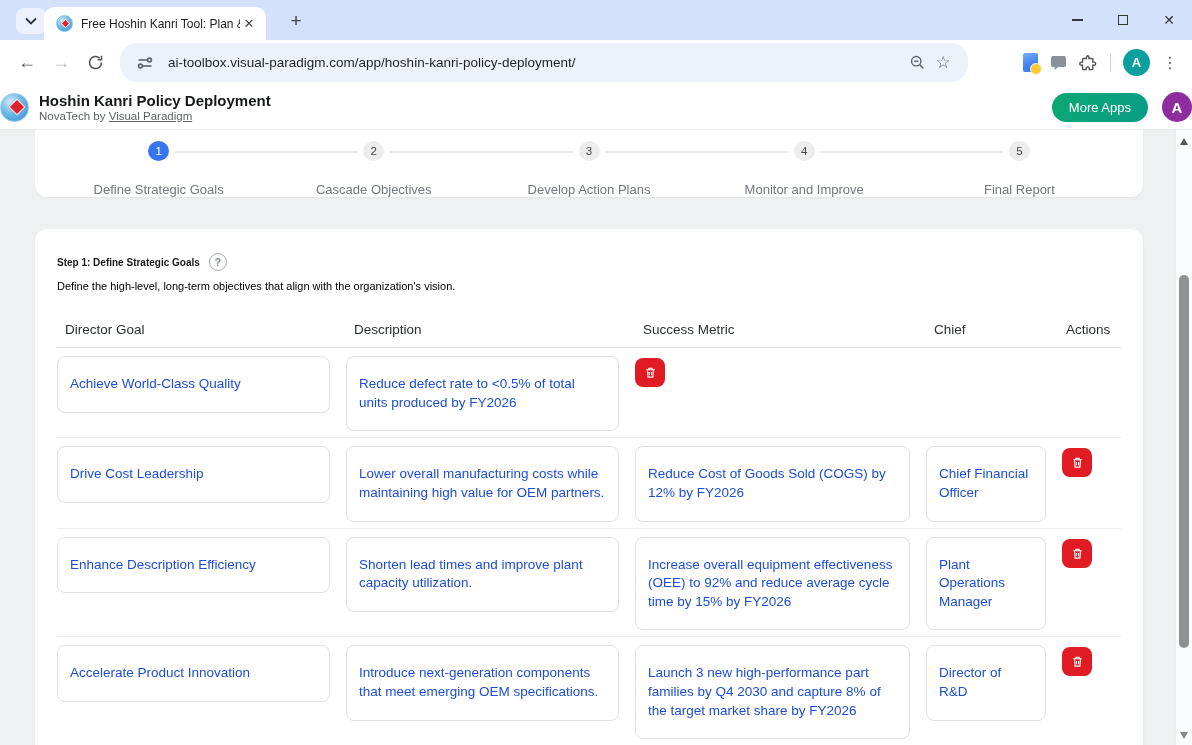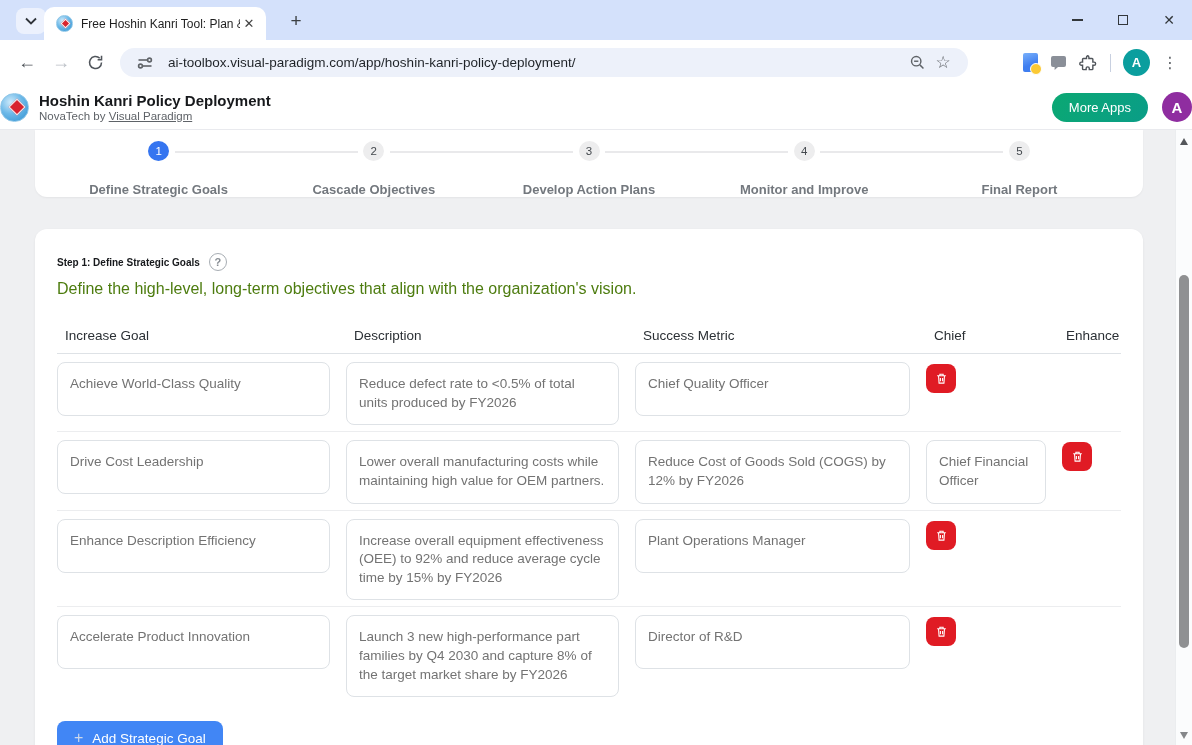--- a/index.html
+++ b/index.html
@@ -21,21 +21,21 @@
   .winbtn { width:46px; height:40px; display:flex; align-items:center; justify-content:center; cursor:pointer;}
   .glyph-min { width:11px; height:1.5px; background:#33373b; }
   .glyph-max { width:10px; height:10px; border:1.5px solid #33373b; }
   .glyph-close { font-size:14px; color:#33373b; }
 
   
   .toolbar { height:45px; background:#fff; display:flex; align-items:center; padding:0 10px; }
   .navbtn { width:34px; height:34px; display:flex; align-items:center; justify-content:center;
     font-size:18px; color:#50555b; cursor:pointer; border-radius:50%; }
   .navbtn.disabled { color:#bcc1c7; }
-  .pill { margin-left:8px; width:848px; height:29px; background:#edf1fa; border-radius:17px;
+  .pill { margin-left:8px; width:848px; height:39px; background:#edf1fa; border-radius:17px;
     display:flex; align-items:center; padding:0 12px; }
   .url { flex:1; font-size:13.5px; color:#1f2328; margin-left:10px; white-space:nowrap; overflow:hidden;}
   .pill-icon { display:flex; align-items:center; justify-content:center; width:26px; cursor:pointer; color:#5f6368;}
   .star { font-size:17px; color:#5f6368; }
   .tool-right { margin-left:auto; display:flex; align-items:center; gap:12px; padding-right:4px;}
   .ext-doc { position:relative; width:15px; height:19px; border-radius:2px;
     background:linear-gradient(160deg,#79b0fa 0%,#3f7ef0 60%); cursor:pointer;}
   .ext-doc::after { content:""; position:absolute; right:-4px; bottom:-3px; width:10px; height:10px;
     border-radius:50%; background:#fbc934; border:1px solid #fff; }
   .sep { width:1px; height:18px; background:#c8d0e0; }
@@ -68,39 +68,39 @@
     border-radius:0 0 12px 12px; box-shadow:0 1px 2px rgba(0,0,0,.05); display:flex; padding:0 16px;}
   .step { flex:1; position:relative; display:flex; flex-direction:column; align-items:center; }
   .conn { position:absolute; top:21px; height:1.5px; background:#e9e9eb; }
   .conn-l { left:0; right:calc(50% + 16px); }
   .conn-r { left:calc(50% + 16px); right:0; }
   .step:first-child .conn-l, .step:last-child .conn-r { display:none; }
   .step-circle { margin-top:11px; width:21px; height:21px; border-radius:50%; background:#ededee;
     color:#44494e; font-size:11.5px; display:flex; align-items:center; justify-content:center;
     z-index:1; cursor:pointer;}
   .step.active .step-circle { background:#3575f0; color:#fff; }
-  .step-label { margin-top:21px; font-size:13px; color:#73787e;font-weight:bold; }
+  .step-label { margin-top:21px; font-size:13px; color:#73787e; }
 
   .main-card { position:absolute; left:35px; right:49px; top:99px; height:560px; background:#fff;
     border-radius:12px; box-shadow:0 1px 3px rgba(0,0,0,.06); padding:24px 22px; }
   .panel-title-row { display:flex; align-items:center; gap:9px; }
   .panel-title { font-size:10px; font-weight:bold; color:#17191c; }
   .help { width:18px; height:18px; border-radius:50%; border:1.5px solid #a7adb3; color:#878d93;
     font-size:11px; font-weight:bold; display:inline-flex; align-items:center; justify-content:center; cursor:pointer;}
-  .panel-sub { margin-top:9px; font-size:16px; color:#4d7c0f; }
+  .panel-sub { margin-top:9px; font-size:11px; color:#000000; }
 
   .gtable { margin-top:22px; }
   .grow { display:grid; grid-template-columns:273px 273px 275px 120px 46px; column-gap:16px; }
   .ghead { padding:8px 0 10px; border-bottom:1px solid #dee2e6; }
   .ghead div { font-size:13.5px; color:#2b3035; padding-left:8px;}
   .ghead div:last-child { padding-left:4px; }
   .gbody-row { padding:8px 0 6px; border-bottom:1px solid #ecedef; align-items:start;}
   .gbody-row:last-of-type { border-bottom:none; }
-  .cellbox { border:1px solid #dee2e6; border-radius:8px; padding:12px 12px; min-height:54px;
-    font-size:13.5px; color:#737373; line-height:1.38; background:#fff; cursor:text;}
+  .cellbox { border:1px solid #dee2e6; border-radius:8px; padding:18px 12px; min-height:54px;
+    font-size:13.5px; color:#1d4ed8; line-height:1.38; background:#fff; cursor:text;}
   .del-btn { width:30px; height:29px; background:#e01b24; border:none; border-radius:8px;
     display:flex; align-items:center; justify-content:center; cursor:pointer; margin-top:2px;}
 
   .add-btn { margin-top:18px; display:inline-flex; align-items:center; gap:9px; background:#4186f5;
     color:#fff; font-size:13.5px; border:none; border-radius:8px; padding:9px 17px; cursor:pointer;}
   .add-plus { color:#ccd7ea; font-size:16px; line-height:1; }
 
   
   .scrollbar { position:absolute; right:0; top:0; width:17px; height:615px; background:#fbfcfd;
     border-left:1px solid #ebedef; }
@@ -238,31 +238,30 @@
 
   <div class="main-card">
     <div class="panel-title-row">
       <span class="panel-title">Step 1: Define Strategic Goals</span>
       <span class="help">?</span>
     </div>
     <div class="panel-sub">Define the high-level, long-term objectives that align with the organization's vision.</div>
 
     <div class="gtable">
       <div class="grow ghead">
-        <div>Increase Goal</div>
+        <div>Director Goal</div>
         <div>Description</div>
         <div>Success Metric</div>
         <div>Chief</div>
-        <div>Enhance</div>
+        <div>Actions</div>
       </div>
 
       <div class="grow gbody-row">
         <div class="cellbox" role="textbox">Achieve World-Class Quality</div>
         <div class="cellbox" role="textbox">Reduce defect rate to &lt;0.5% of total units produced by FY2026</div>
-        <div class="cellbox" role="textbox">Chief Quality Officer</div>
         <button class="del-btn">
           <svg width="13" height="13" viewBox="0 0 24 24" fill="none" stroke="#fff" stroke-width="2">
               <path d="M4 7h16M9 7V4h6v3M6.5 7l1 13.5h9l1-13.5M10 11v6M14 11v6"></path>
             </svg>
         </button>
       </div>
 
       <div class="grow gbody-row">
         <div class="cellbox" role="textbox">Drive Cost Leadership</div>
         <div class="cellbox" role="textbox">Lower overall manufacturing costs while maintaining high value for OEM partners.</div>
@@ -270,31 +269,33 @@
         <div class="cellbox" role="textbox">Chief Financial Officer</div>
         <button class="del-btn">
           <svg width="13" height="13" viewBox="0 0 24 24" fill="none" stroke="#fff" stroke-width="2">
               <path d="M4 7h16M9 7V4h6v3M6.5 7l1 13.5h9l1-13.5M10 11v6M14 11v6"></path>
             </svg>
         </button>
       </div>
 
       <div class="grow gbody-row">
         <div class="cellbox" role="textbox">Enhance Description Efficiency</div>
+        <div class="cellbox" role="textbox">Shorten lead times and improve plant capacity utilization.</div>
         <div class="cellbox" role="textbox">Increase overall equipment effectiveness (OEE) to 92% and reduce average cycle time by 15% by FY2026</div>
         <div class="cellbox" role="textbox">Plant Operations Manager</div>
         <button class="del-btn">
           <svg width="13" height="13" viewBox="0 0 24 24" fill="none" stroke="#fff" stroke-width="2">
               <path d="M4 7h16M9 7V4h6v3M6.5 7l1 13.5h9l1-13.5M10 11v6M14 11v6"></path>
             </svg>
         </button>
       </div>
 
       <div class="grow gbody-row">
         <div class="cellbox" role="textbox">Accelerate Product Innovation</div>
+        <div class="cellbox" role="textbox">Introduce next-generation components that meet emerging OEM specifications.</div>
         <div class="cellbox" role="textbox">Launch 3 new high-performance part families by Q4 2030 and capture 8% of the target market share by FY2026</div>
         <div class="cellbox" role="textbox">Director of R&amp;D</div>
         <button class="del-btn">
           <svg width="13" height="13" viewBox="0 0 24 24" fill="none" stroke="#fff" stroke-width="2">
               <path d="M4 7h16M9 7V4h6v3M6.5 7l1 13.5h9l1-13.5M10 11v6M14 11v6"></path>
             </svg>
         </button>
       </div>
     </div>
 

